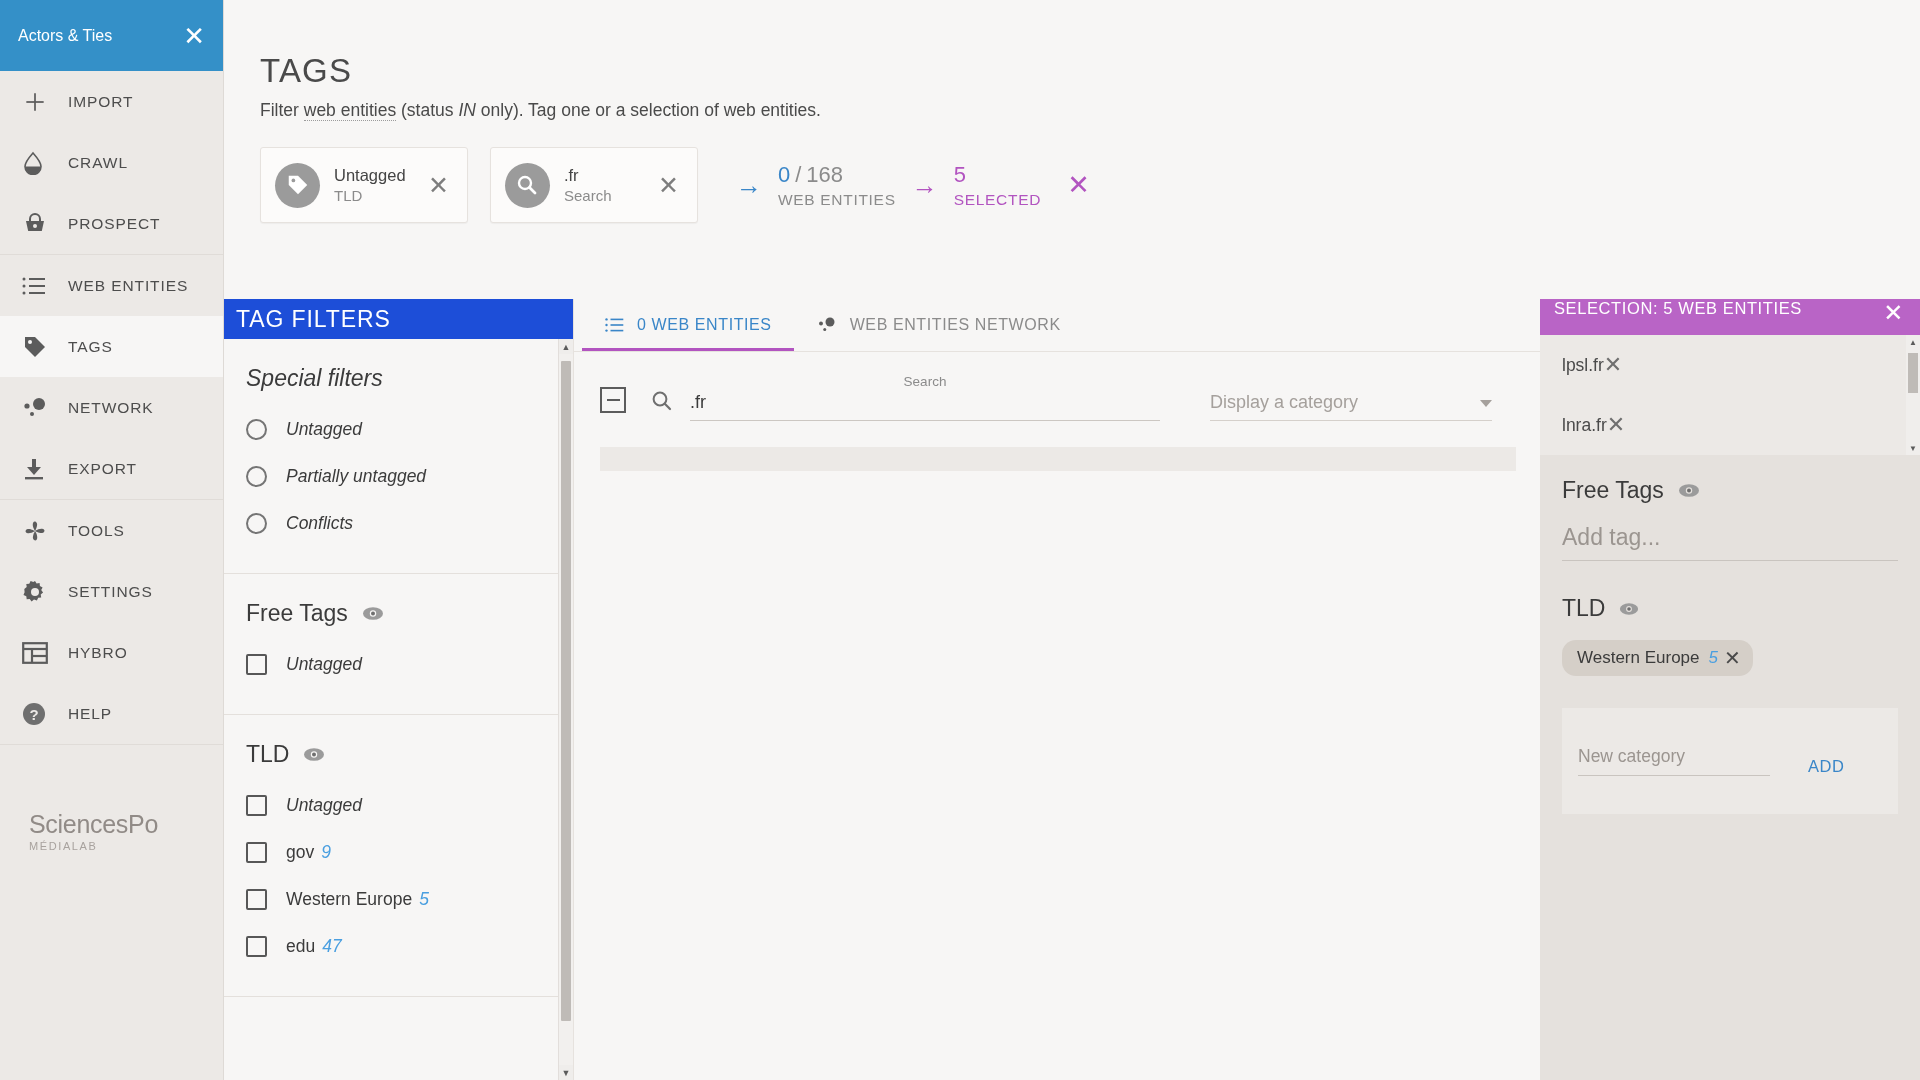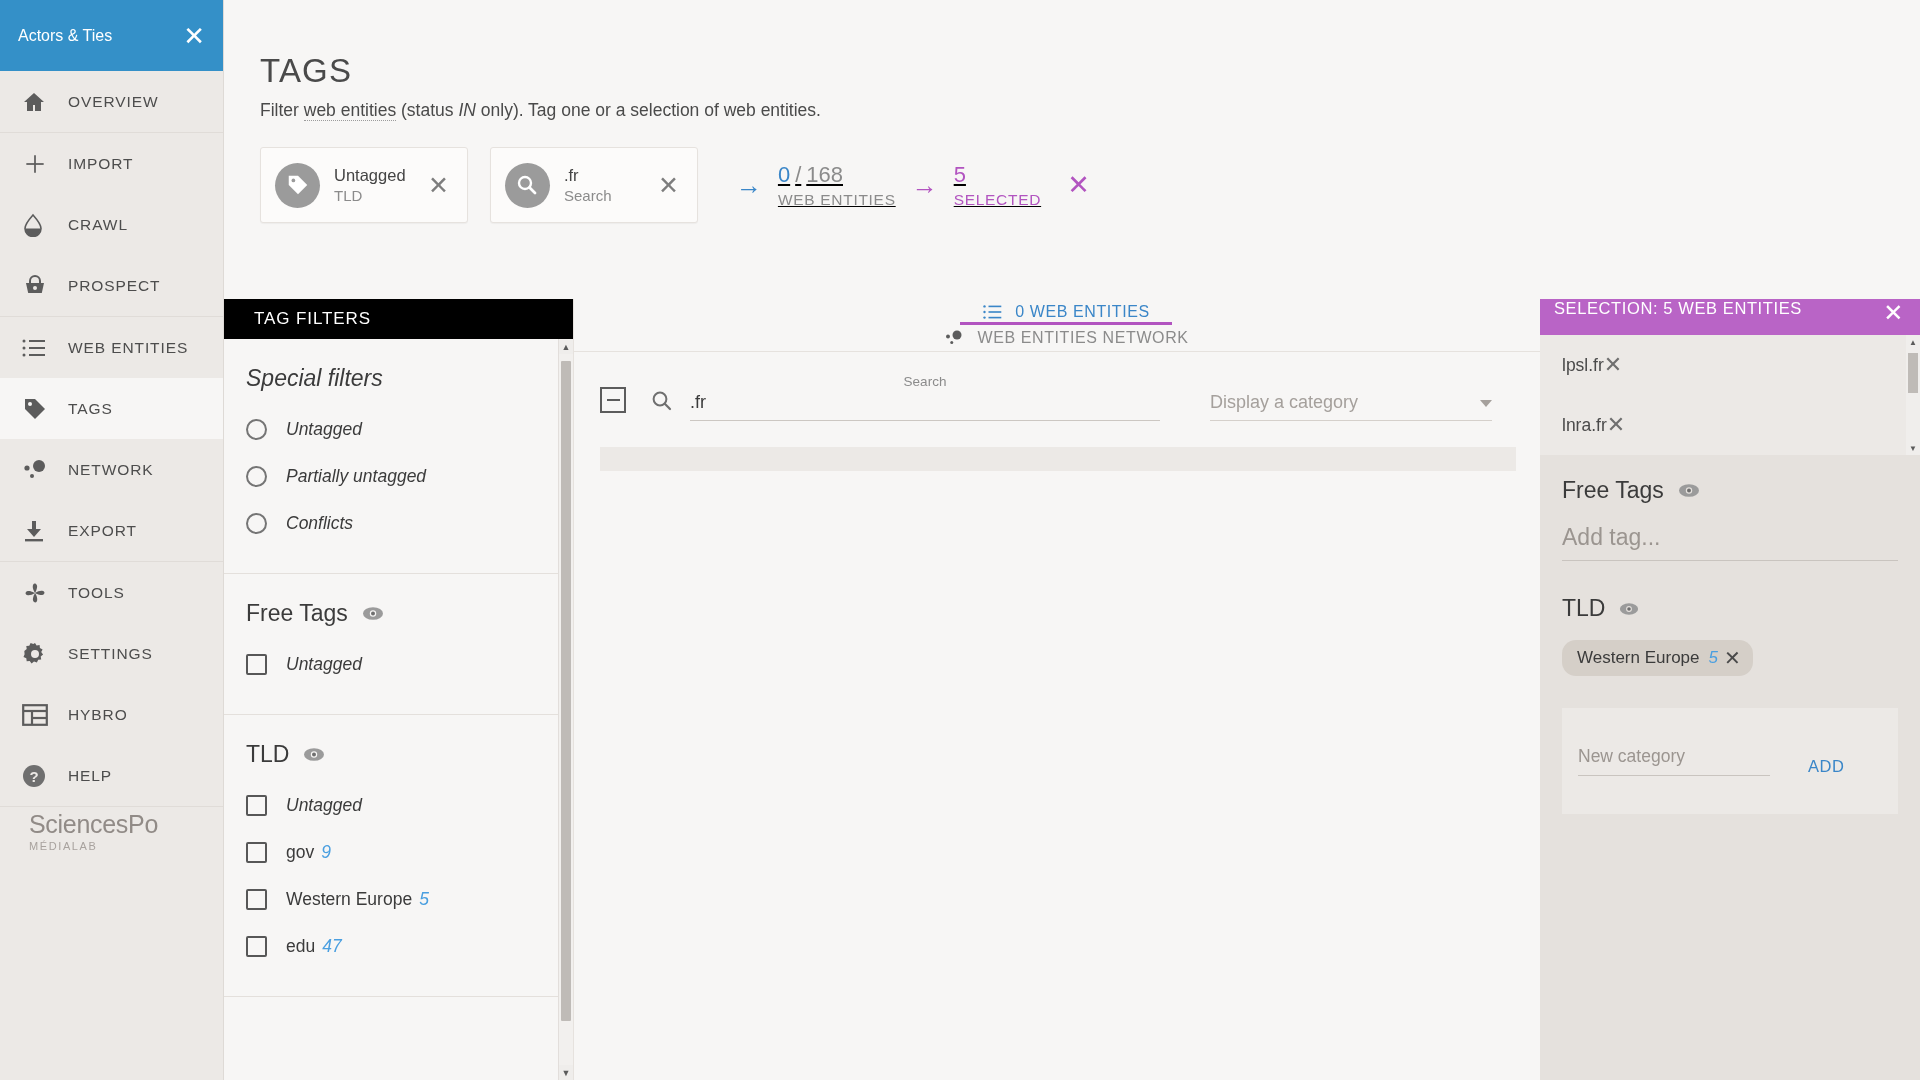--- a/index.html
+++ b/index.html
@@ -79,37 +79,37 @@
   }
   .chip-txt { min-width: 78px; }
   .chip-main { font-size: 16.5px; color: #444; line-height: 1.25; }
   .chip-sub { font-size: 15px; color: #8b8b8b; line-height: 1.3; }
   .chip-x { font-size: 25px; color: #7d7d7d; margin-left: 16px; font-weight: 300; cursor: pointer; }
 
   .arrow { font-size: 26px; margin: 0 16px; line-height: 1; }
   .arrow.blue { color: #3a86c8; }
   .arrow.purple { color: #b254c0; }
 
-  .count-block { text-align: left; text-decoration: underline; }
+  .count-block { text-align: left; }
   .count-top { font-size: 22px; }
   .count-top .n { color: #3a86c8; }
   .count-top .sep, .count-top .tot { color: #8b8b8b; }
   .count-bot { font-size: 15.5px; color: #8b8b8b; letter-spacing: .7px; margin-top: 3px; }
   .count-block.sel .count-top, .count-block.sel .count-bot { color: #b254c0; }
   .sel-x { font-size: 27px; color: #b254c0; margin-left: 26px; font-weight: 300; cursor: pointer; }
 
   
   .body-cols { position: absolute; top: 299px; left: 0; right: 0; bottom: 0; display: flex; }
 
   
   .tagfilters { width: 349px; flex: 0 0 349px; position: relative; background: #f7f6f5; }
   .tf-head {
-    background: #000000; color: #fff; height: 40px;
-    display: flex; align-items: center; padding-left: 30px;
-    font-size: 17px; letter-spacing: .9px;
+    background: #1d4ed8; color: #fff; height: 40px;
+    display: flex; align-items: center; padding-left: 12px;
+    font-size: 23px; letter-spacing: .9px;
   }
   .tf-scrollarea { position: absolute; top: 40px; bottom: 0; left: 0; right: 0; overflow: hidden; }
   .tf-inner { position: absolute; top: 0; left: 0; right: 15px; bottom: 0; overflow: hidden; }
   .tf-section { border-bottom: 1px solid #e4e0dc; padding: 26px 0 26px 0; }
   .tf-sec-title {
     font-size: 23px; color: #3b3b3b; padding-left: 22px;
     display: flex; align-items: center;
   }
   .tf-sec-title.italic { font-style: italic; }
   .eye { margin-left: 14px; display: inline-flex; align-items: center; color: #9b9b9b; cursor: pointer; }
@@ -137,21 +137,21 @@
     position: absolute; left: 0; right: 0; height: 15px;
     display: flex; align-items: center; justify-content: center;
     color: #5b5b5b; font-size: 9px; background: #efedeb;
   }
   .sb-arrow-up { top: 0; }
   .sb-arrow-dn { bottom: 0; }
   .sb-thumb { position: absolute; left: 2px; right: 2px; background: #bfbbb7; border-radius: 1px; }
 
   
   .center { flex: 1 1 auto; position: relative; background: #f7f6f5; border-left: 1px solid #e6e2de; }
-  .tabs { display: flex; align-items: center; height: 52px; padding-left: 18px; flex-direction: column; }
+  .tabs { display: flex; align-items: center; height: 52px; padding-left: 8px; }
   .tab {
     display: flex; align-items: center; height: 52px; padding: 0 22px;
     font-size: 16px; letter-spacing: .6px; color: #8b8b8b; cursor: pointer;
     position: relative;
   }
   .tab.active { color: #3a86c8; }
   .tab .tico { margin-right: 12px; display: flex; align-items: center; }
   .tab.active::after {
     content: ""; position: absolute; left: 0; right: 0; bottom: 0; height: 3px; background: #b254c0;
   }
@@ -212,30 +212,20 @@
 <body>
 
 <div id="app">
 
   <div id="sidebar">
     <div class="sb-header">
       <span>Actors &amp; Ties</span>
       <span class="sb-close">✕</span>
     </div>
 
-    <div class="sb-group">
-      <div class="sb-item">
-        <span class="sb-ico">
-          <svg width="24" height="24" viewBox="0 0 24 24" fill="#5c5c5c">
-              <path d="M12 3L2 12h3v9h6v-6h2v6h6v-9h3z"></path>
-            </svg>
-        </span>
-        <span class="sb-label">OVERVIEW</span>
-      </div>
-    </div>
 
     <div class="sb-group">
       <div class="sb-item">
         <span class="sb-ico">
           <svg width="26" height="26" viewBox="0 0 24 24" stroke="#5c5c5c" stroke-width="1.6">
               <line x1="12" y1="4" x2="12" y2="20"></line>
               <line x1="4" y1="12" x2="20" y2="12"></line>
             </svg>
         </span>
         <span class="sb-label">IMPORT</span>

